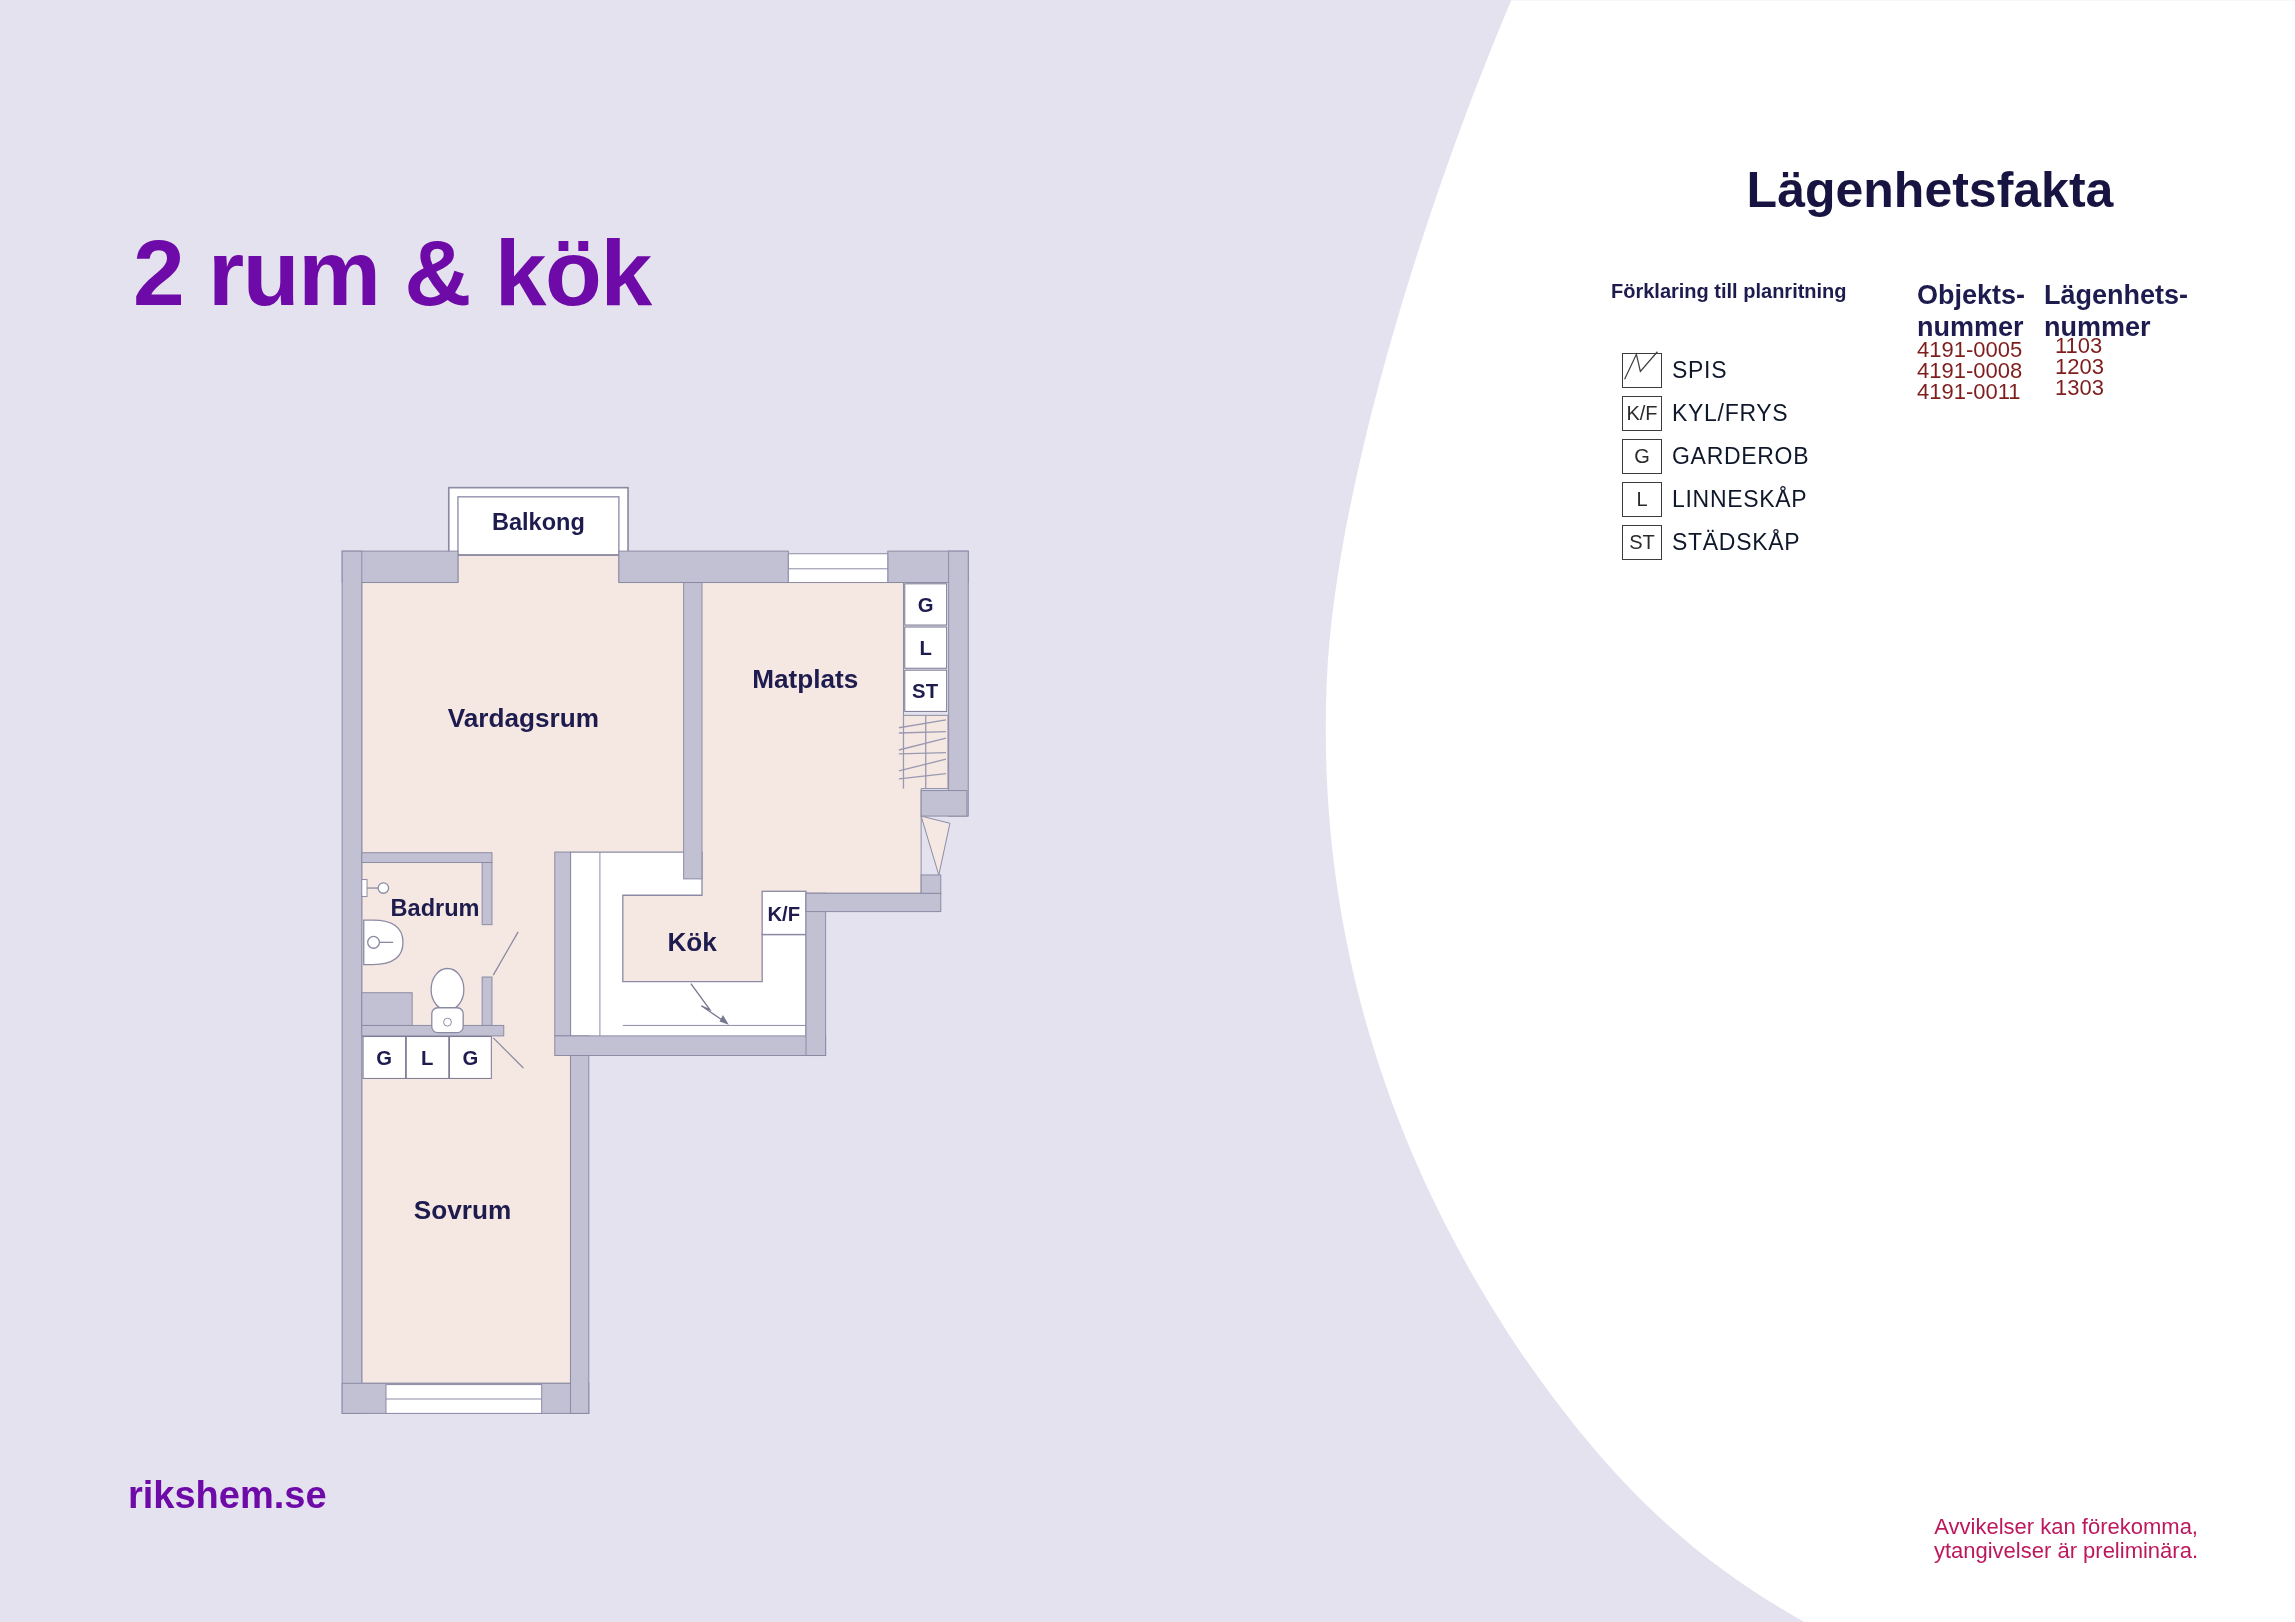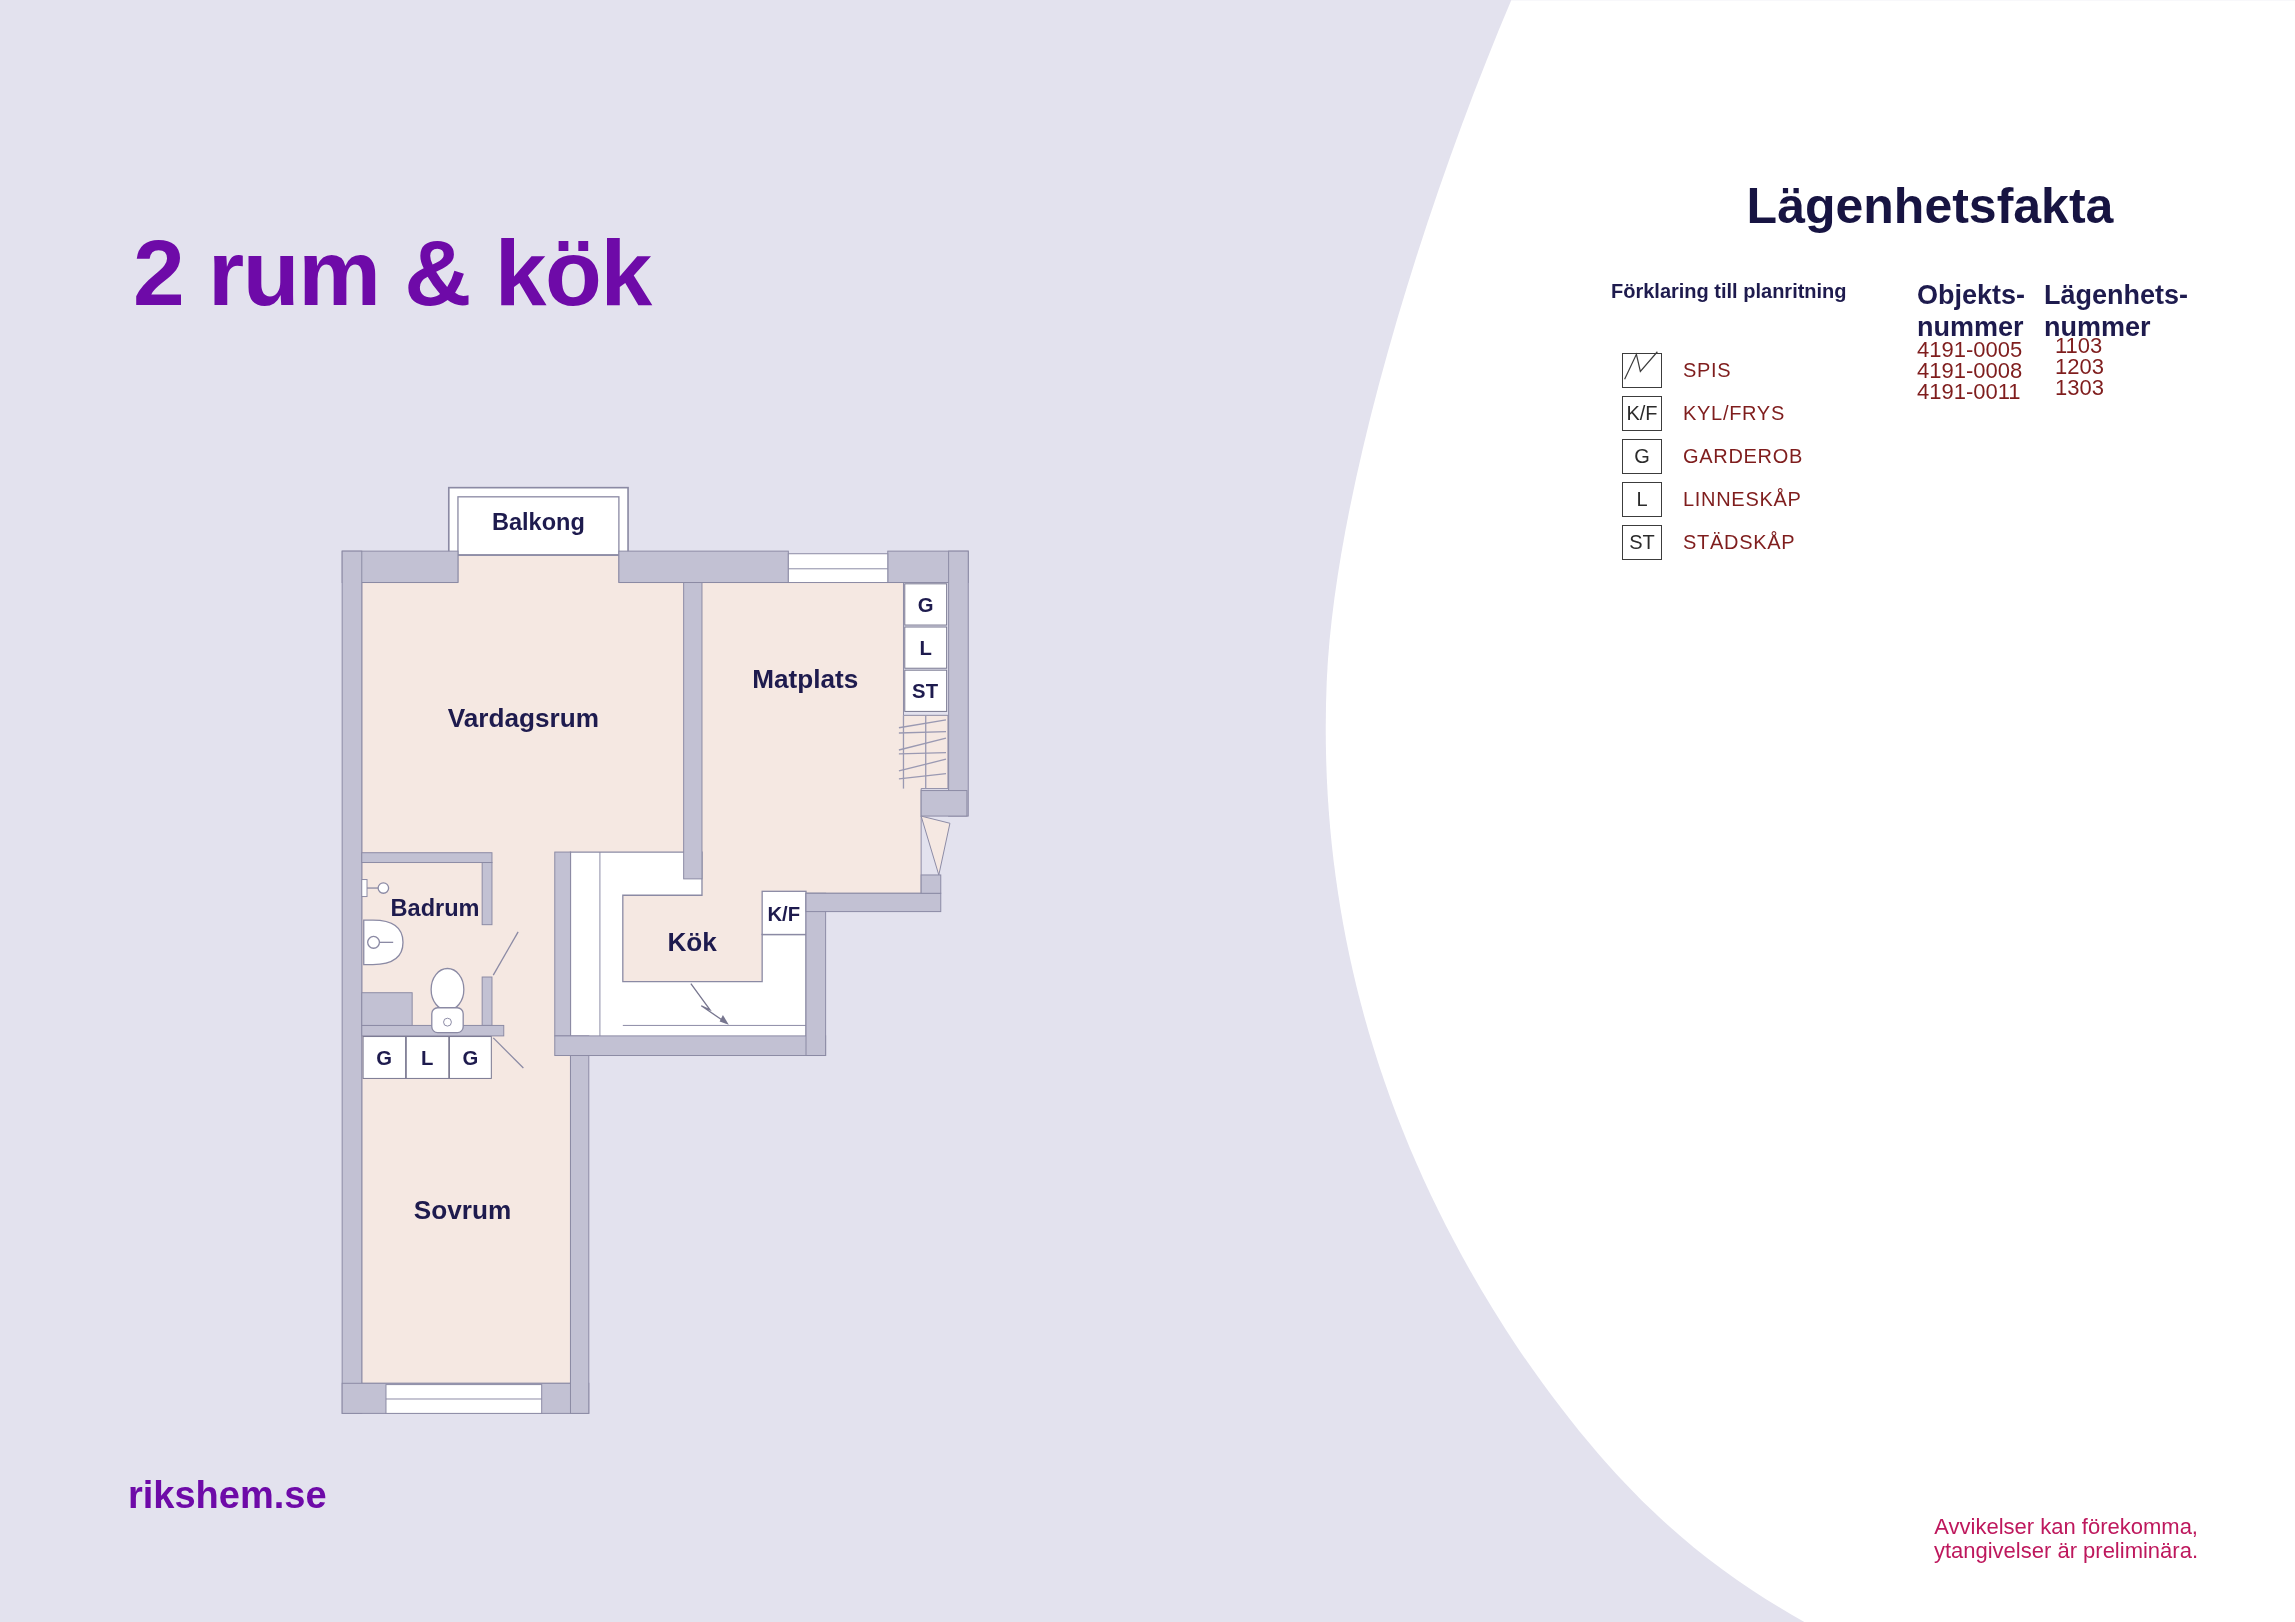--- a/index.html
+++ b/index.html
@@ -4,33 +4,33 @@
 <style>
   html,body{margin:0;padding:0;}
   body{width:2295px;height:1623px;font-family:"Liberation Sans",sans-serif;}
   #canvas{position:relative;width:2295px;height:1623px;background:#e3e2ee;overflow:hidden;}
   svg{position:absolute;left:0;top:0;}
   .abs{position:absolute;}
   .logo{left:128px;top:115px;font-size:65px;font-weight:bold;color:#6e0aa8;letter-spacing:-1.3px;}
   .title{left:133px;top:220px;font-size:93px;font-weight:bold;color:#6e0aa8;letter-spacing:-1.3px;}
   .address{left:137px;top:326px;font-size:44px;font-weight:bold;color:#141414;}
   .site{left:128px;top:1474px;font-size:38px;font-weight:bold;color:#6e0aa8;}
-  .facts-title{left:1714px;top:177px;width:432px;text-align:center;font-size:50px;font-weight:bold;color:#171442;}
+  .facts-title{left:1714px;top:161px;width:432px;text-align:center;font-size:50px;font-weight:bold;color:#171442;}
   .legend-title{left:1611px;top:280px;font-size:20px;font-weight:bold;color:#1e1b4e;}
   .col-head{font-size:27px;font-weight:bold;color:#1e1b4e;line-height:1.17;}
   .obj-head{left:1917px;top:280px;}
   .apt-head{left:2044px;top:280px;}
   .num-col{font-size:22px;color:#7f1d1d;line-height:21px;}
   .obj-col{left:1917px;top:339px;}
   .apt-col{left:2055px;top:335px;}
   .legend{left:1622px;top:349px;}
   .lg-row{display:flex;align-items:center;height:43px;}
   .lg-box{width:38px;height:33px;border:1.3px solid #3c3c3c;background:#fff;display:flex;align-items:center;justify-content:center;
           font-size:20px;color:#2b2b2b;flex:none;}
-  .lg-label{margin-left:21px;font-size:20px;color:#7f1d1d;letter-spacing:0.7px;}
+  .lg-label{margin-left:10px;font-size:23px;color:#0f172a;letter-spacing:0.7px;}
   .disclaimer{right:97px;top:1515px;text-align:right;font-size:22px;line-height:24px;color:#be185d;}
 </style>
 </head>
 <body>
 
 <div id="canvas">
 
   <svg width="2295" height="1623" viewBox="0 0 3508 2480">
 
     <path d="M2310,0 C2170,330 2040,760 2028,1040 C2012,1420 2120,1760 2320,2060 C2470,2280 2600,2390 2760,2480 L3508,2480 L3508,0 Z" fill="#ffffff"></path>

